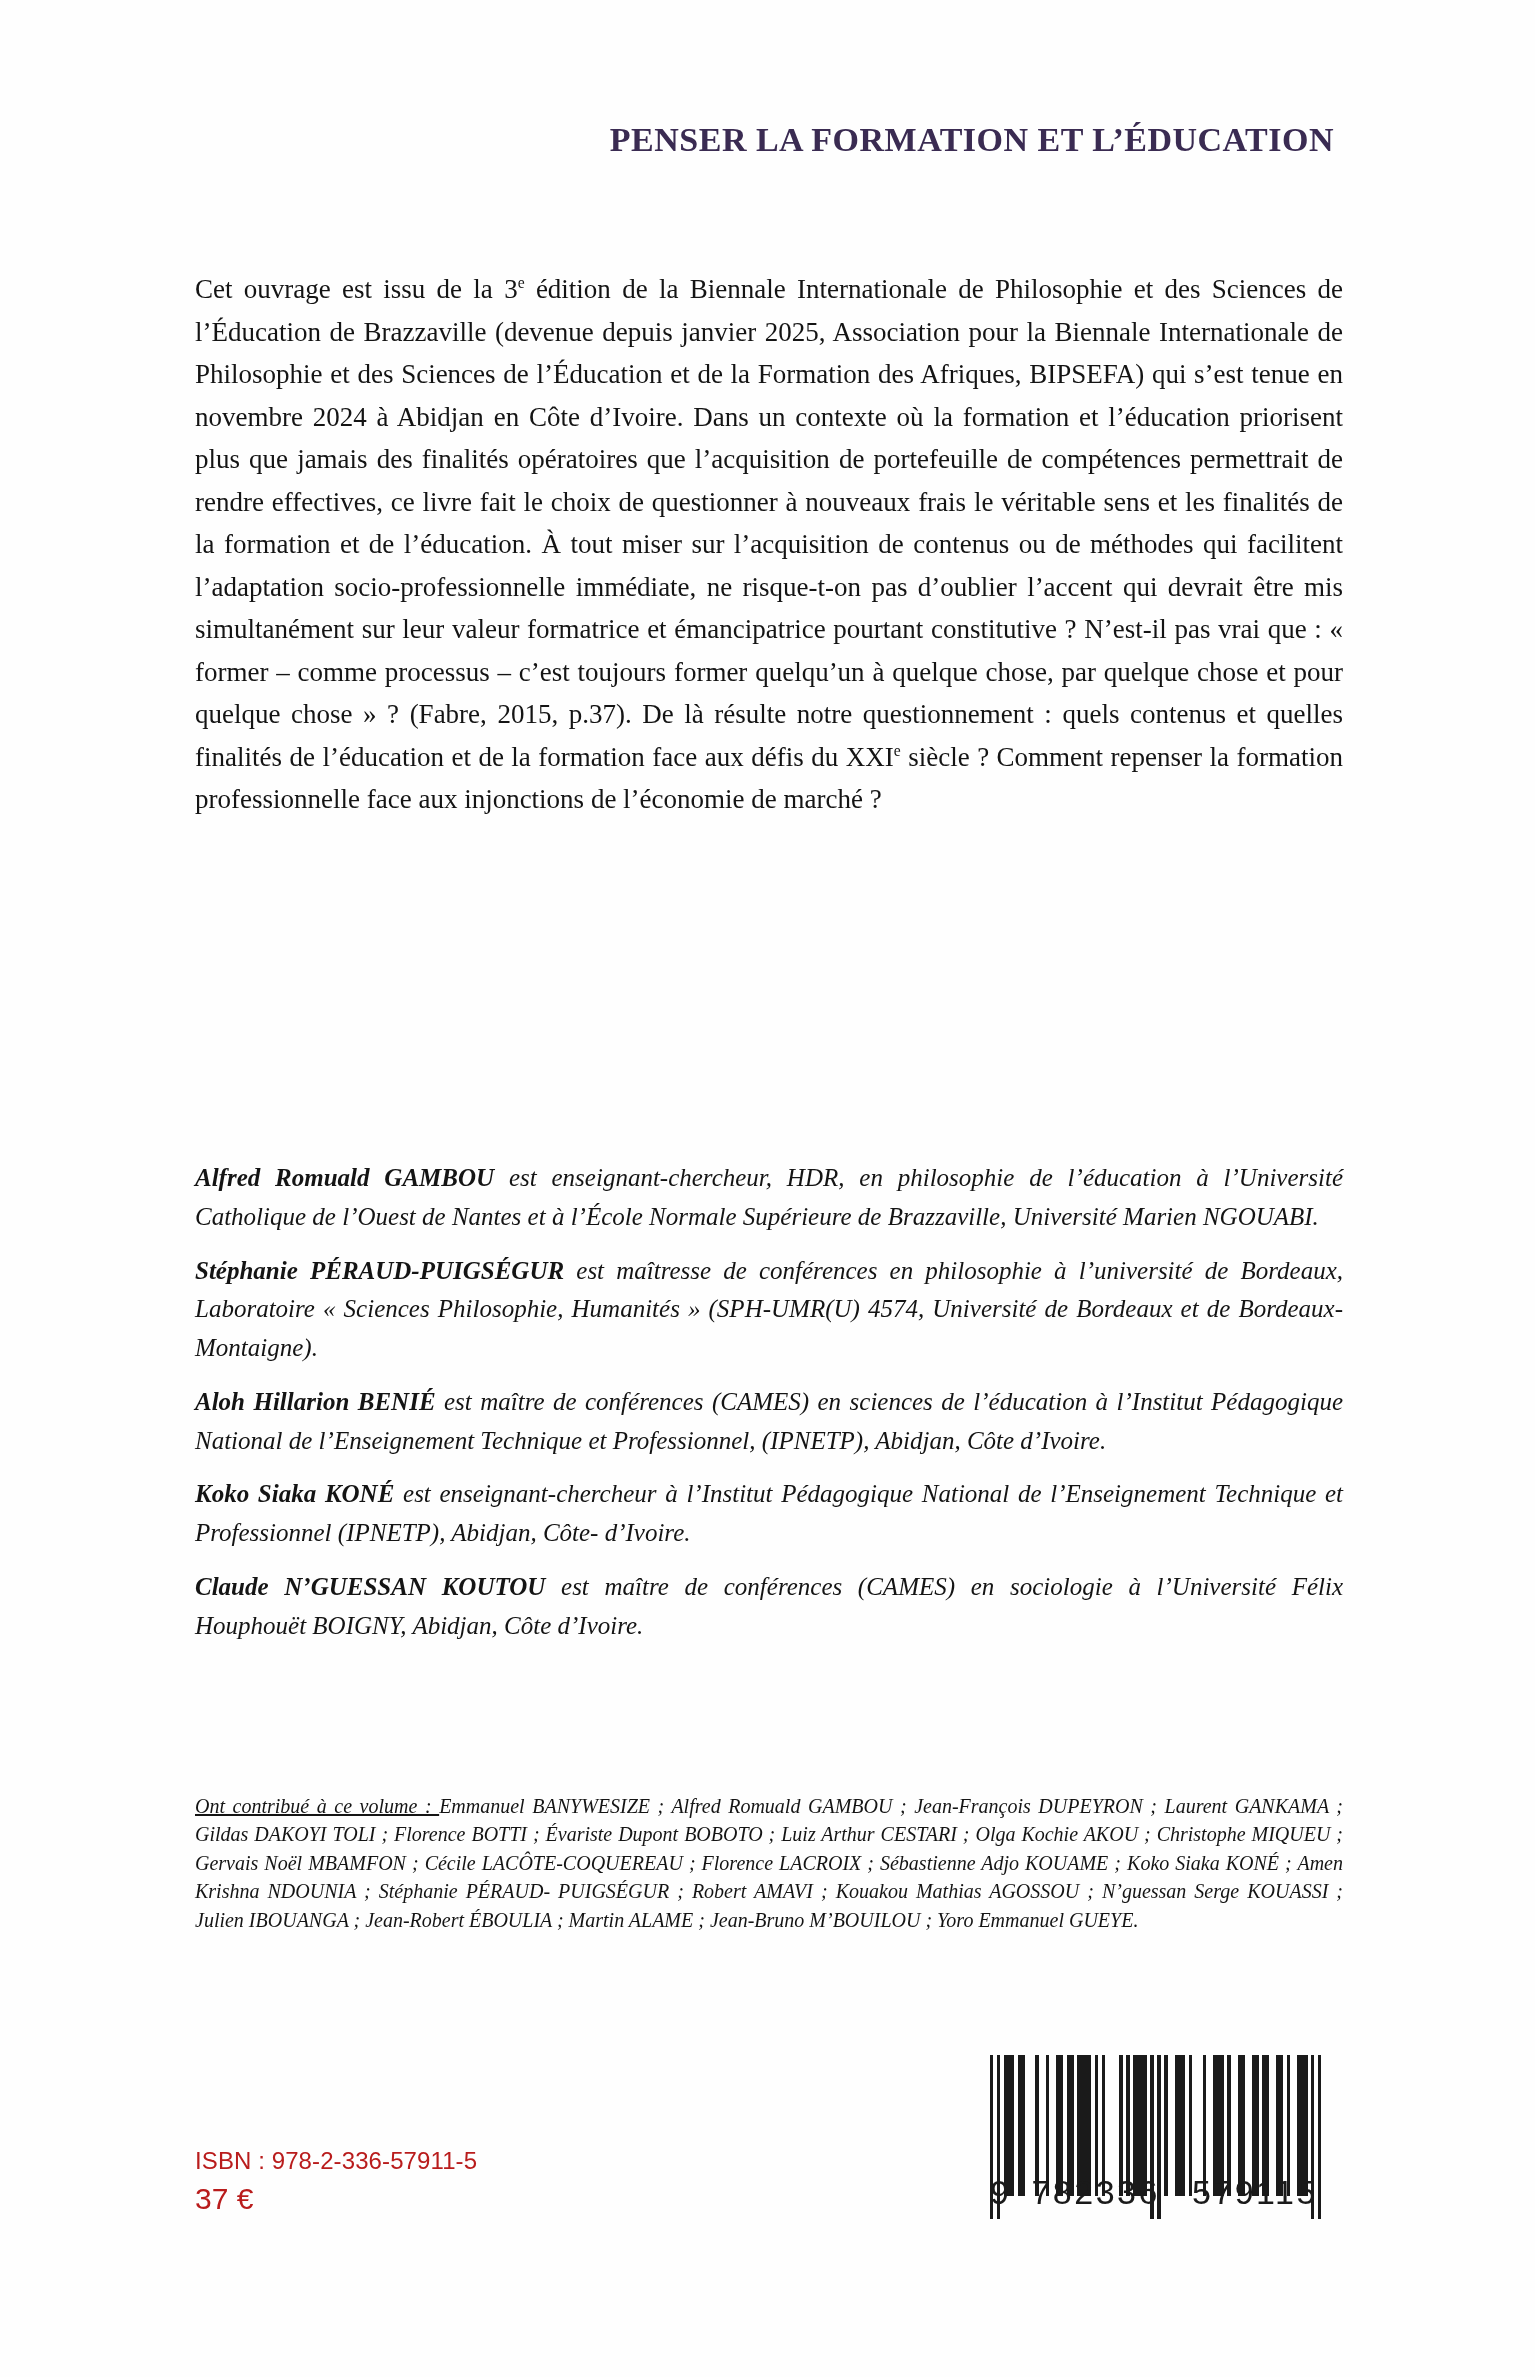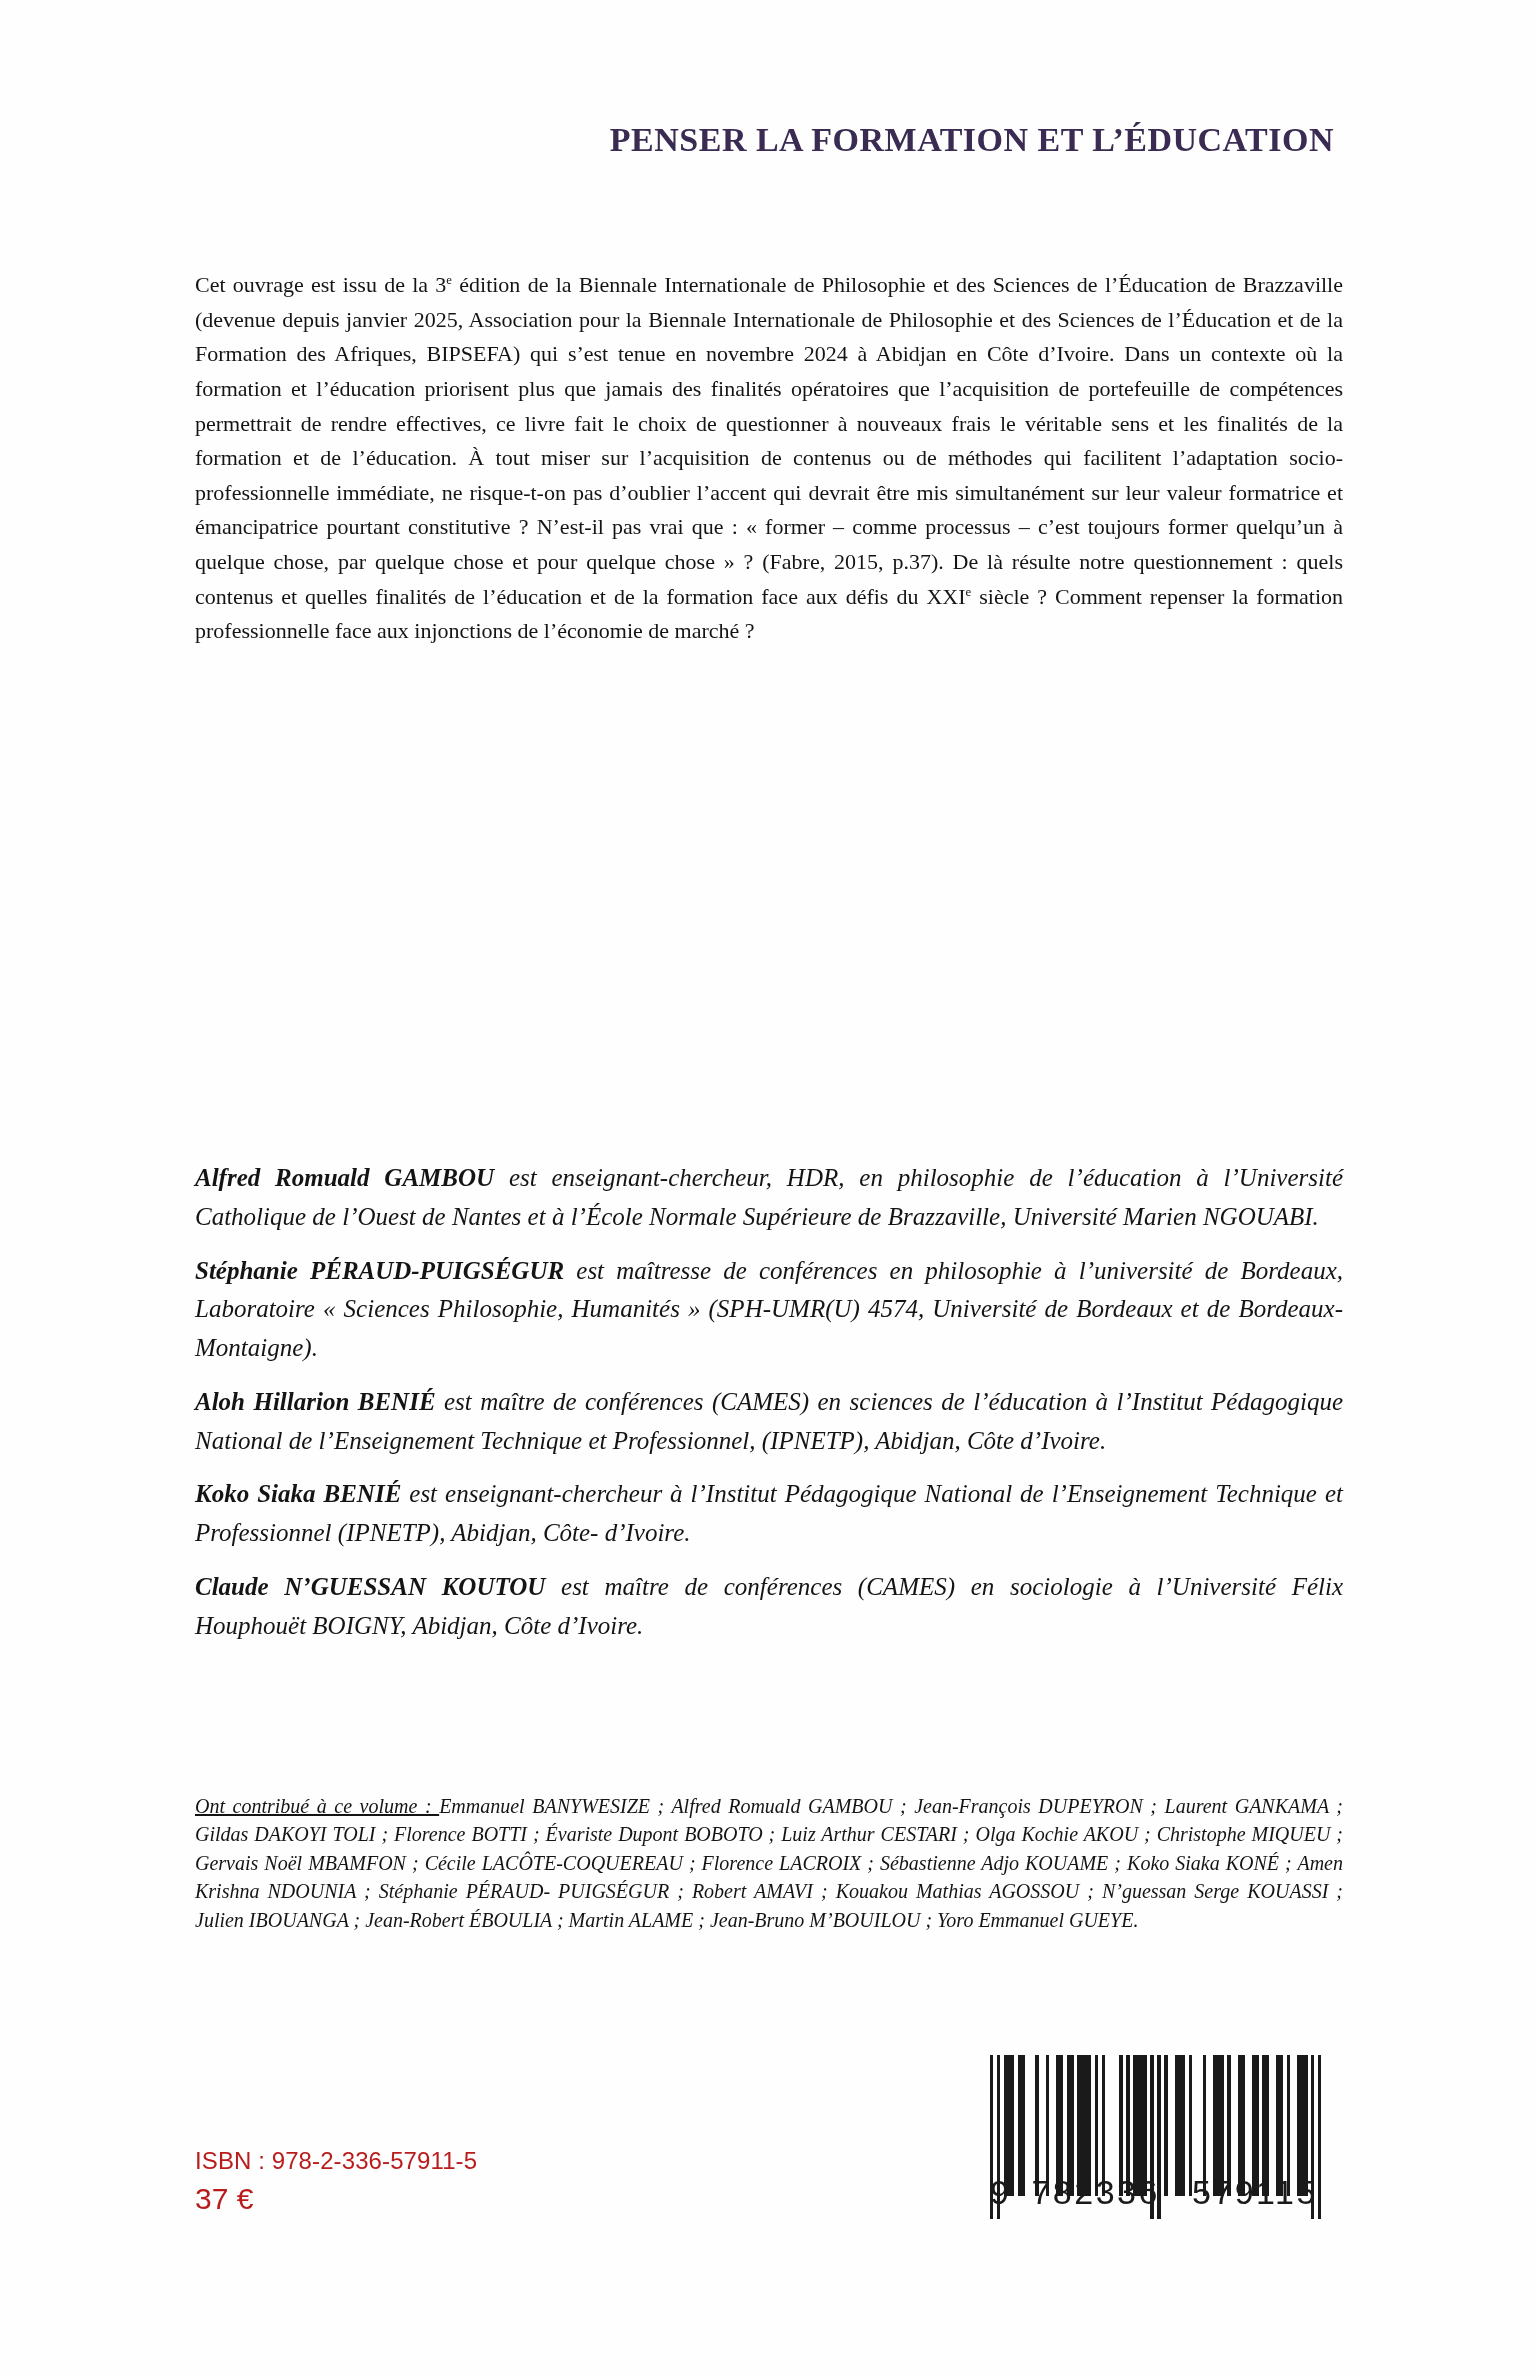--- a/index.html
+++ b/index.html
@@ -43,21 +43,21 @@
     vertical-align: super;
     line-height: 0;
   }
 
   
   .blurb {
     position: absolute;
     left: 195px;
     top: 268px;
     width: 1148px;
-    font-size: 22px;
+    font-size: 27px;
     line-height: 1.575;
     text-align: justify;
     text-justify: inter-word;
     hyphens: none;
     color: #141414;
   }
   .blurb sup {
     font-size: 0.58em;
     vertical-align: super;
     line-height: 0;
@@ -170,21 +170,21 @@
   <div class="title-block">
     <div class="title-line">PENSER LA FORMATION ET L’ÉDUCATION</div>
   </div>
 
   <div class="blurb"><span>Cet ouvrage est issu de la 3</span><sup>e</sup><span> édition de la Biennale Internationale de Philosophie et des Sciences de l’Éducation de Brazzaville (devenue depuis janvier 2025, Association pour la Biennale Internationale de Philosophie et des Sciences de l’Éducation et de la Formation des Afriques, BIPSEFA) qui s’est tenue en novembre 2024 à Abidjan en Côte d’Ivoire. Dans un contexte où la formation et l’éducation priorisent plus que jamais des finalités opératoires que l’acquisition de portefeuille de compétences permettrait de rendre effectives, ce livre fait le choix de questionner à nouveaux frais le véritable sens et les finalités de la formation et de l’éducation. À tout miser sur l’acquisition de contenus ou de méthodes qui facilitent l’adaptation socio-professionnelle immédiate, ne risque-t-on pas d’oublier l’accent qui devrait être mis simultanément sur leur valeur formatrice et émancipatrice pourtant constitutive ? N’est-il pas vrai que : « former – comme processus – c’est toujours former quelqu’un à quelque chose, par quelque chose et pour quelque chose » ? (Fabre, 2015, p.37). De là résulte notre questionnement : quels contenus et quelles finalités de l’éducation et de la formation face aux défis du XXI</span><sup>e</sup><span> siècle ? Comment repenser la formation professionnelle face aux injonctions de l’économie de marché ?</span></div>
 
   <div class="bios">
     <p class="bio"><span class="who">Alfred Romuald GAMBOU</span><span> est enseignant-chercheur, HDR, en philosophie de l’éducation à l’Université Catholique de l’Ouest de Nantes et à l’École Normale Supérieure de Brazzaville, Université Marien NGOUABI.</span></p>
     <p class="bio"><span class="who">Stéphanie PÉRAUD-PUIGSÉGUR</span><span> est maîtresse de conférences en philosophie à l’université de Bordeaux, Laboratoire « Sciences Philosophie, Humanités » (SPH-UMR(U) 4574, Université de Bordeaux et de Bordeaux-Montaigne).</span></p>
     <p class="bio"><span class="who">Aloh Hillarion BENIÉ</span><span> est maître de conférences (CAMES) en sciences de l’éducation à l’Institut Pédagogique National de l’Enseignement Technique et Professionnel, (IPNETP), Abidjan, Côte d’Ivoire.</span></p>
-    <p class="bio"><span class="who">Koko Siaka BENIÉ</span><span> est  enseignant-chercheur à l’Institut Pédagogique National de l’Enseignement Technique et Professionnel (IPNETP), Abidjan, Côte- d’Ivoire.</span></p>
+    <p class="bio"><span class="who">Koko Siaka KONÉ</span><span> est  enseignant-chercheur à l’Institut Pédagogique National de l’Enseignement Technique et Professionnel (IPNETP), Abidjan, Côte- d’Ivoire.</span></p>
     <p class="bio"><span class="who">Claude N’GUESSAN KOUTOU</span><span> est maître de conférences (CAMES) en sociologie à l’Université Félix Houphouët BOIGNY, Abidjan, Côte d’Ivoire.</span></p>
   </div>
 
   <div class="contributors"><span class="lead">Ont contribué à ce volume : </span><span>Emmanuel BANYWESIZE ; Alfred Romuald GAMBOU ; Jean-François DUPEYRON ; Laurent GANKAMA ; Gildas DAKOYI TOLI ; Florence BOTTI ; Évariste Dupont BOBOTO ; Luiz Arthur CESTARI ; Olga Kochie AKOU ; Christophe MIQUEU ; Gervais Noël MBAMFON ; Cécile LACÔTE-COQUEREAU ; Florence LACROIX ; Sébastienne Adjo KOUAME ; Koko Siaka KONÉ ; Amen Krishna NDOUNIA ; Stéphanie PÉRAUD- PUIGSÉGUR ; Robert AMAVI ; Kouakou Mathias AGOSSOU ; N’guessan Serge KOUASSI ; Julien IBOUANGA ; Jean-Robert ÉBOULIA ; Martin ALAME ; Jean-Bruno M’BOUILOU ; Yoro Emmanuel GUEYE.</span></div>
 
   <div class="isbn-block">
     <div class="isbn-line">ISBN : 978-2-336-57911-5</div>
     <div class="price-line">37 €</div>
   </div>
 

